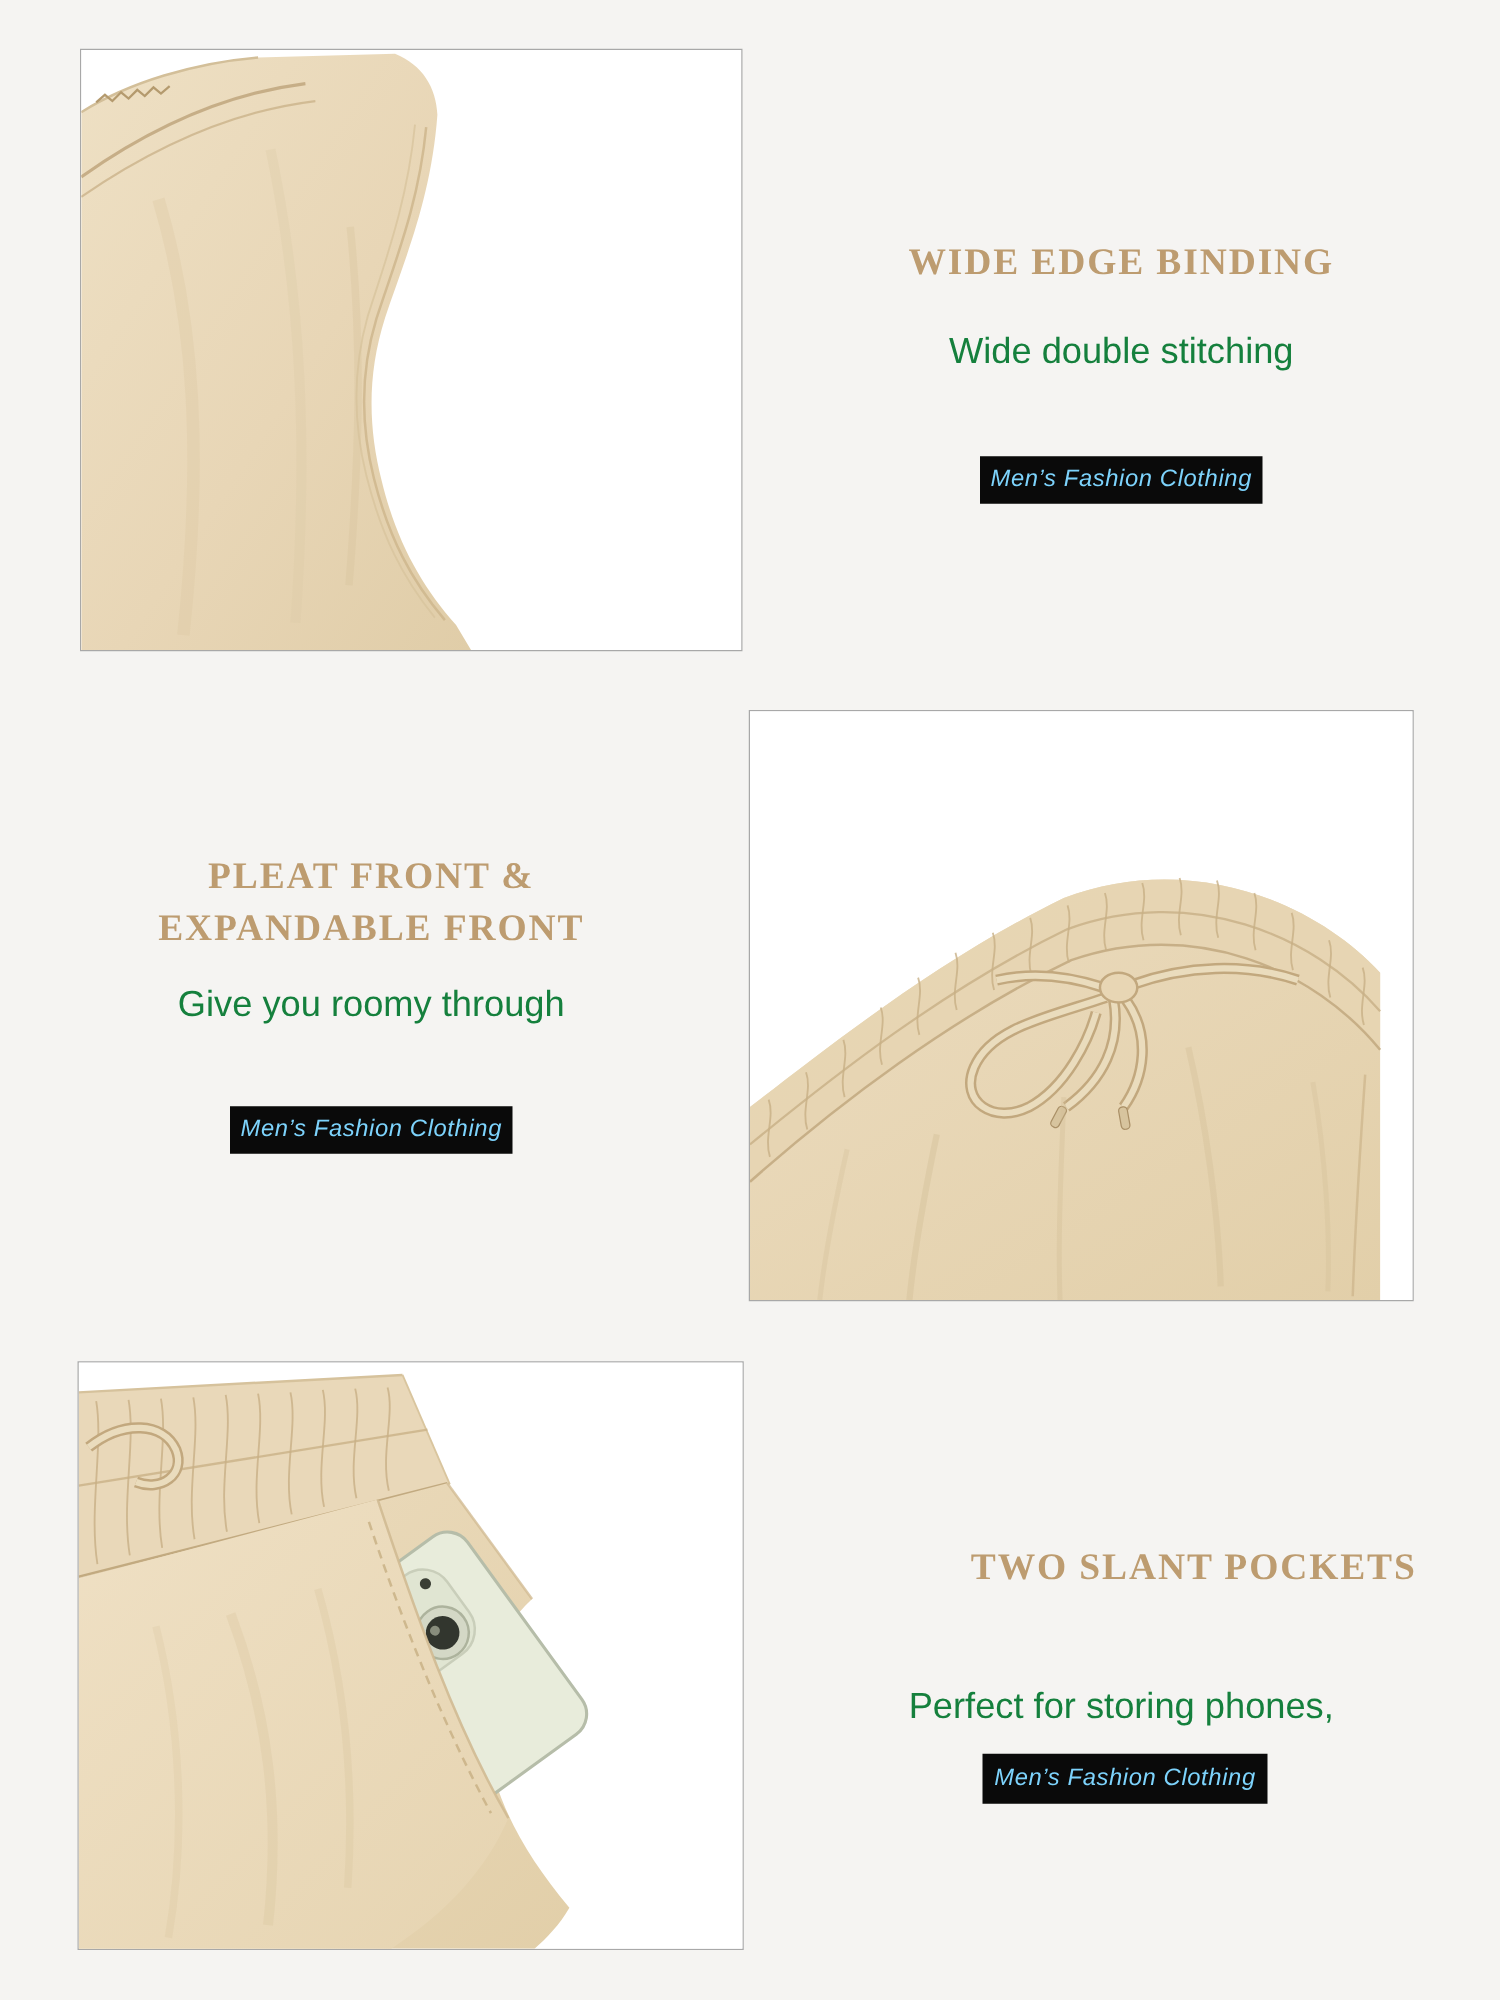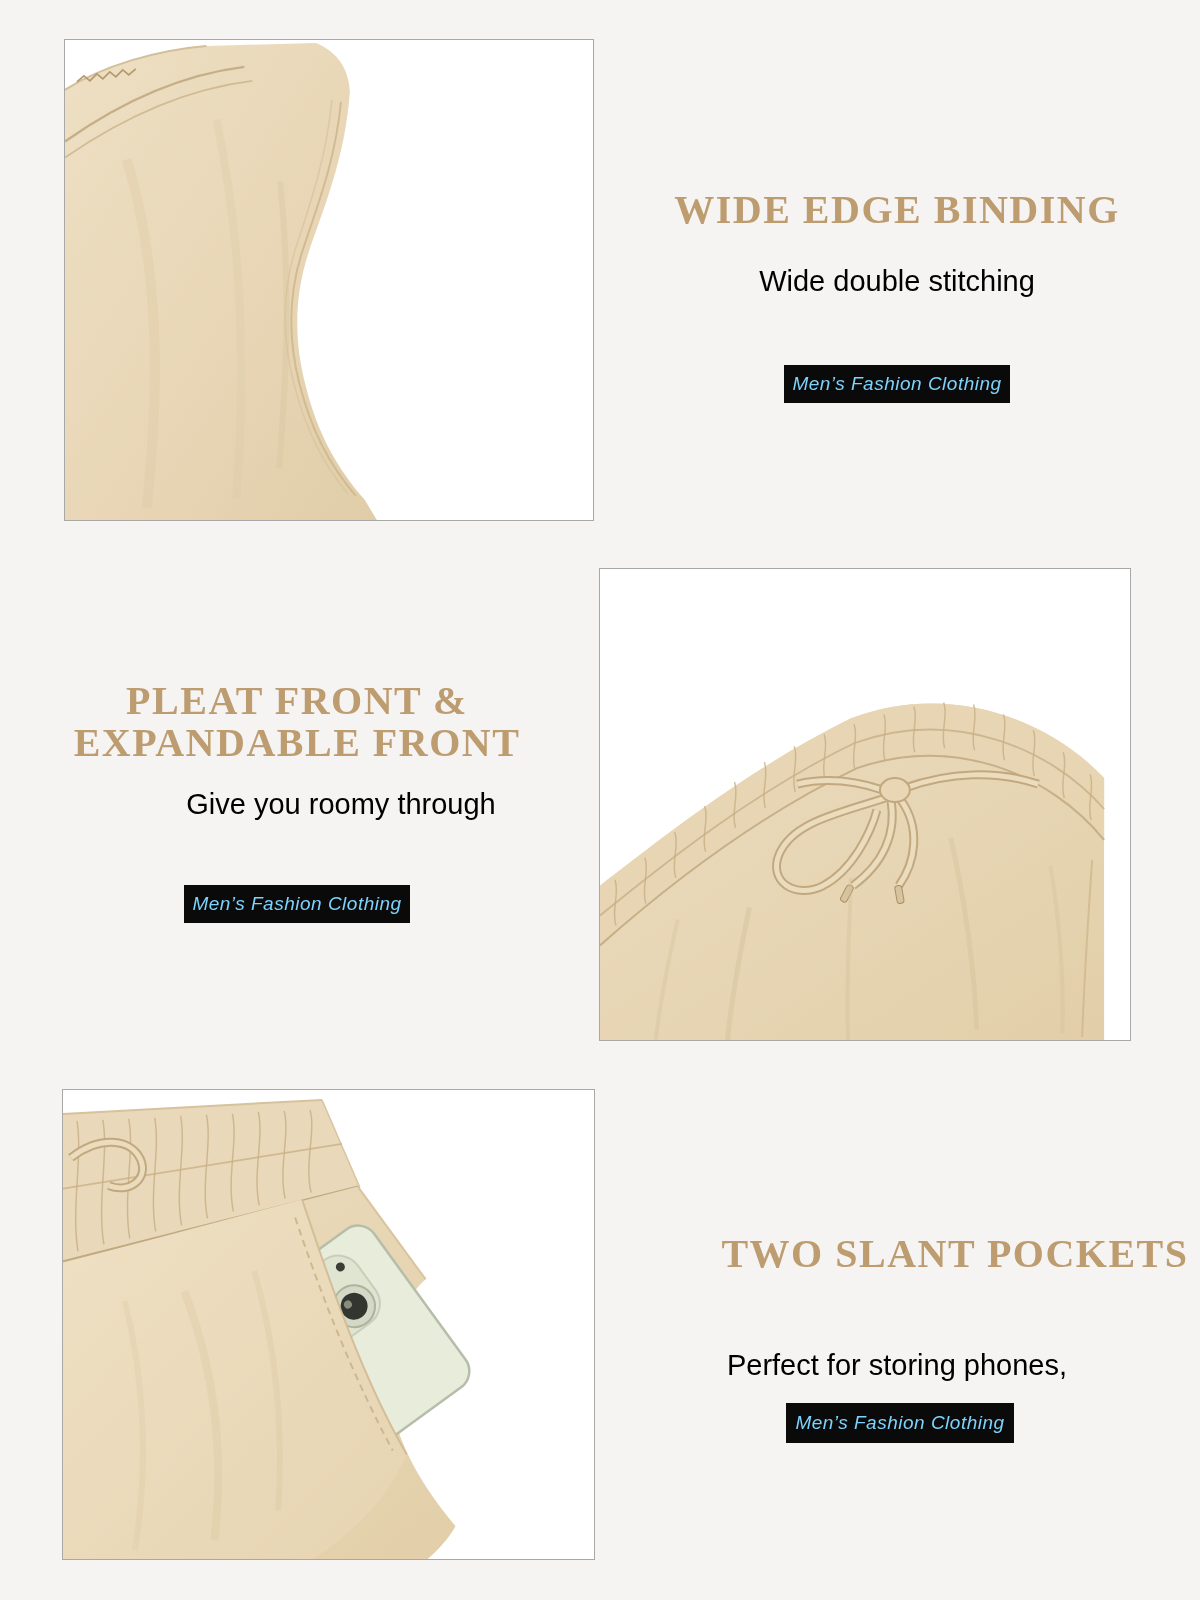--- a/index.html
+++ b/index.html
@@ -2,35 +2,35 @@
 <html><head>
 <meta charset="utf-8">
 <title>Product Feature Infographic</title>
 <style>
   html,body{margin:0;padding:0;background:#f5f4f2;}
   .page{position:relative;width:1200px;height:1600px;background:#f5f4f2;overflow:hidden;
         font-family:"Liberation Sans",sans-serif;}
   .photo{position:absolute;background:#ffffff;border:1px solid #a8a8a8;box-sizing:border-box;}
   .photo svg{display:block;width:100%;height:100%;}
   .title{position:absolute;margin:0;font-family:"Liberation Serif",serif;font-weight:700;
-         font-size:40px;line-height:42px;letter-spacing:1.5px;color:#bd9c70;text-align:center;}
+         font-size:30px;line-height:42px;letter-spacing:1.5px;color:#bd9c70;text-align:center;}
   .title span{display:block;}
-  .body{position:absolute;margin:0;font-size:29px;line-height:35px;color:#000000;text-align:center;}
+  .body{position:absolute;margin:0;font-size:29px;line-height:35px;color:#15803d;text-align:center;}
   .body span{display:block;}
   .badge{position:absolute;background:#0a0a0a;color:#7dd3fc;font-size:19px;letter-spacing:.5px;
          display:flex;align-items:center;justify-content:center;text-align:center;font-style:italic;}
   
   .photo1{left:64px;top:39px;width:530px;height:482px;}
   .t1{left:594px;top:189px;width:606px;}
   .b1{left:594px;top:264px;width:606px;}
   .g1{left:784px;top:365px;width:226px;height:38px;}
   
   .photo2{left:599px;top:568px;width:532px;height:473px;}
   .t2{left:0;top:680px;width:594px;}
-  .b2{left:0;top:787px;width:594px;padding-left:44px;}
+  .b2{left:0;top:787px;width:594px;}
   .g2{left:184px;top:885px;width:226px;height:38px;}
   
   .photo3{left:62px;top:1089px;width:533px;height:471px;}
   .t3{left:594px;top:1233px;width:722px;}
   .b3{left:594px;top:1348px;width:606px;}
   .g3{left:786px;top:1403px;width:228px;height:40px;}
 </style>
 </head>
 <body>
 

